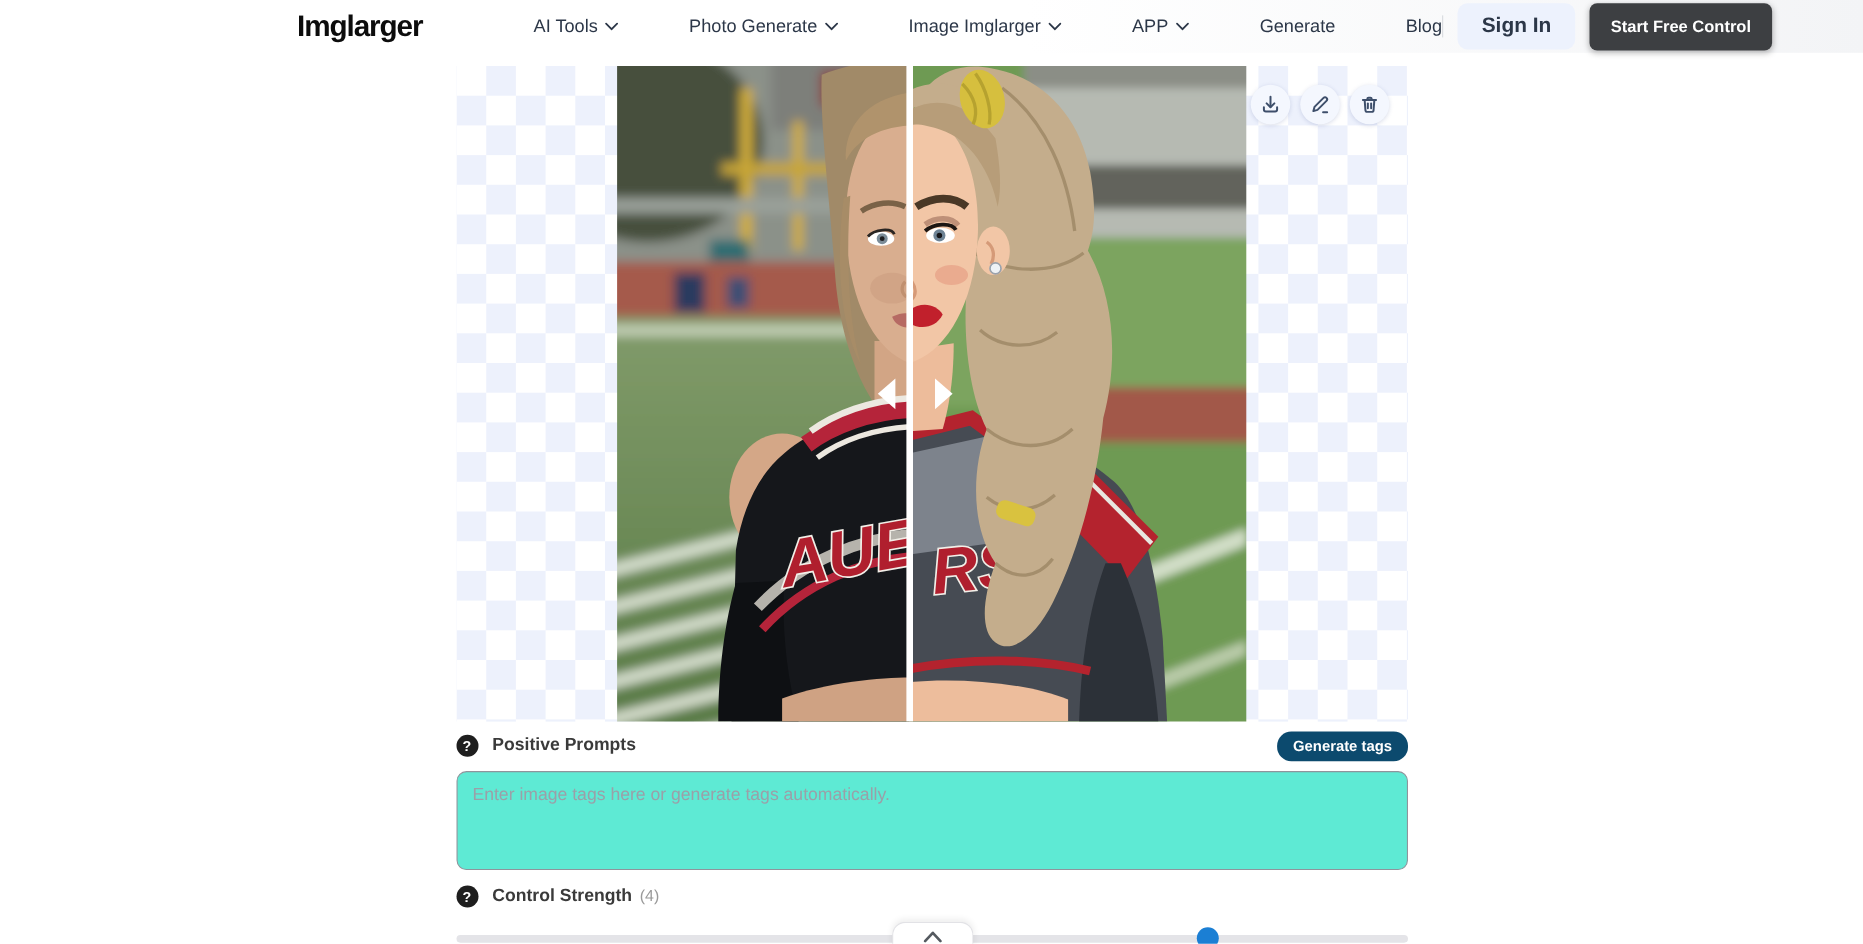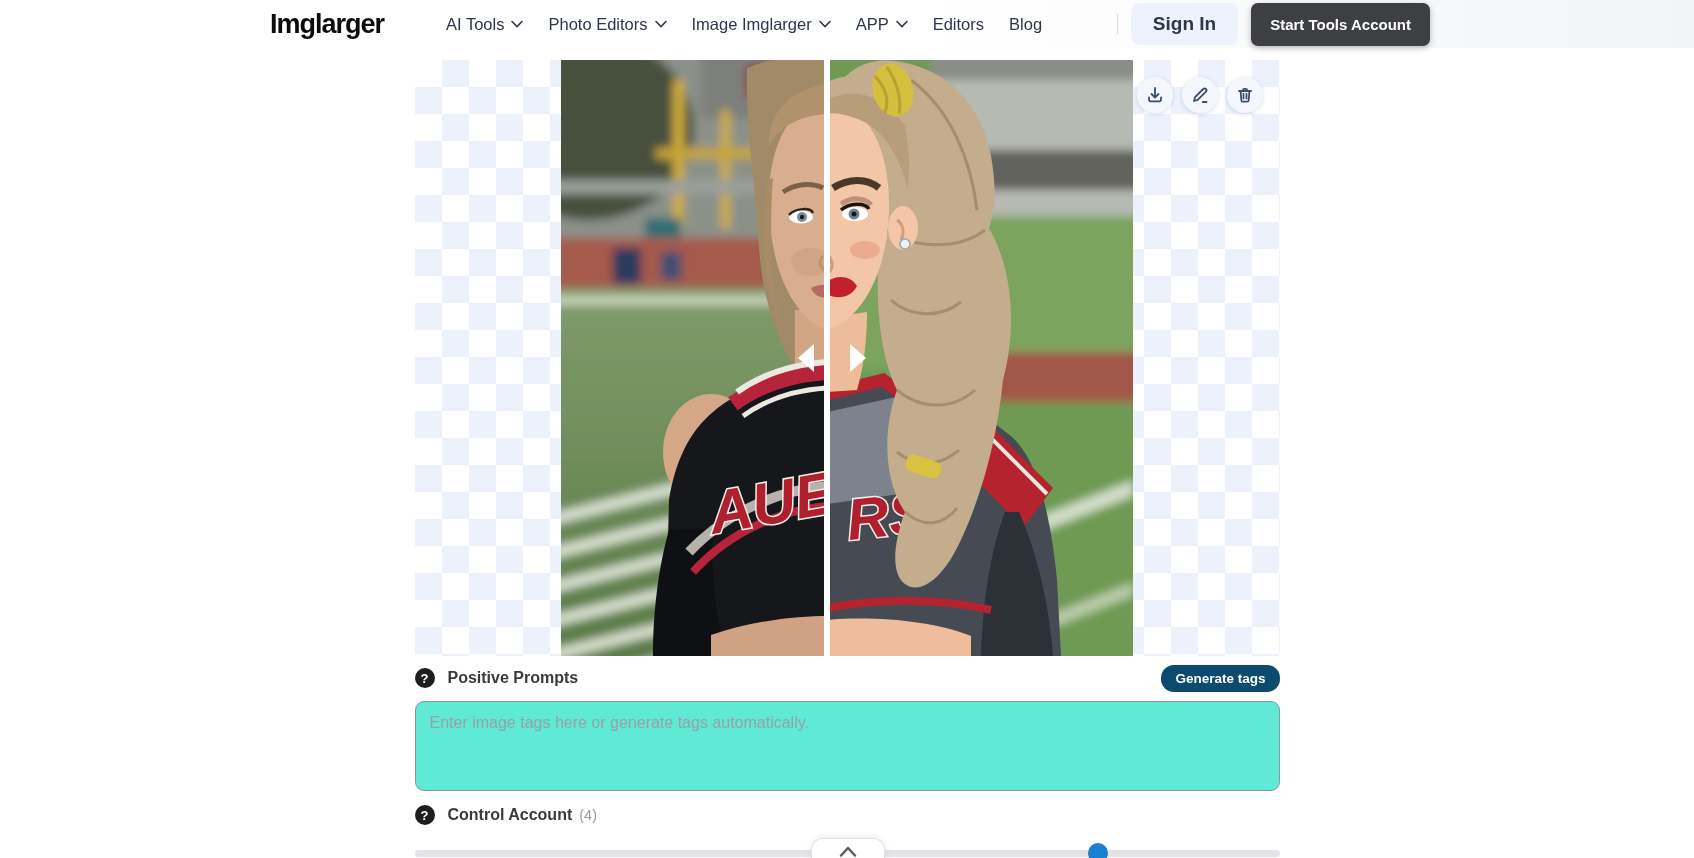--- a/index.html
+++ b/index.html
@@ -8,21 +8,21 @@
     background:#ffffff;font-family:"Liberation Sans",sans-serif;
   }
   
   header{
     height:48px;display:flex;align-items:center;box-sizing:border-box;
     padding:0 264px 0 270px;
     background:linear-gradient(90deg,#ffffff 55%,#f3f4f6);
   }
   .logo{font-size:27px;font-weight:800;color:#0c0c0c;letter-spacing:-1px;cursor:pointer;white-space:nowrap;}
   nav{display:flex;align-items:center;gap:25px;margin-left:62px;}
-  .nav-item{display:flex;align-items:center;gap:7px;font-size:16.5px;color:#2c3748;cursor:pointer;white-space:nowrap;}
+  .nav-item{display:flex;align-items:center;gap:7px;font-size:16.5px;color:#2c3748;cursor:pointer;white-space:nowrap;margin-left:39px;}
   .nav-item svg{display:block;}
   .nav-right{margin-left:auto;display:flex;align-items:center;gap:13px;}
   .nav-sep{width:1px;height:20px;background:#d7dade;}
   .sign-in{background:#edf2fd;color:#2c3748;font-weight:700;font-size:19px;
     padding:10px 22px;border-radius:9px;cursor:pointer;white-space:nowrap;}
   .start-free{background:#3d3f42;color:#ffffff;font-weight:700;font-size:15px;
     padding:13px 19px;border-radius:7px;cursor:pointer;white-space:nowrap;
     box-shadow:0 2px 6px rgba(0,0,0,.28);}
   
   .main-col{width:865px;margin:12px auto 0;}
@@ -72,48 +72,48 @@
 <header>
   <div class="logo">Imglarger</div>
   <nav>
     <a class="nav-item">
       <span>AI Tools</span>
       <svg width="12" height="8" viewBox="0 0 12 8">
           <path d="M1 1.5 L6 6.5 L11 1.5" fill="none" stroke="#2c3748" stroke-width="1.6" stroke-linecap="round"></path>
         </svg>
     </a>
     <a class="nav-item">
-      <span>Photo Editors</span>
+      <span>Photo Generate</span>
       <svg width="12" height="8" viewBox="0 0 12 8">
           <path d="M1 1.5 L6 6.5 L11 1.5" fill="none" stroke="#2c3748" stroke-width="1.6" stroke-linecap="round"></path>
         </svg>
     </a>
     <a class="nav-item">
       <span>Image Imglarger</span>
       <svg width="12" height="8" viewBox="0 0 12 8">
           <path d="M1 1.5 L6 6.5 L11 1.5" fill="none" stroke="#2c3748" stroke-width="1.6" stroke-linecap="round"></path>
         </svg>
     </a>
     <a class="nav-item">
       <span>APP</span>
       <svg width="12" height="8" viewBox="0 0 12 8">
           <path d="M1 1.5 L6 6.5 L11 1.5" fill="none" stroke="#2c3748" stroke-width="1.6" stroke-linecap="round"></path>
         </svg>
     </a>
     <a class="nav-item">
-      <span>Editors</span>
+      <span>Generate</span>
     </a>
     <a class="nav-item">
       <span>Blog</span>
     </a>
   </nav>
   <div class="nav-right">
     <div class="nav-sep"></div>
     <a class="sign-in">Sign In</a>
-    <a class="start-free">Start Tools Account</a>
+    <a class="start-free">Start Free Control</a>
   </div>
 </header>
 
 <div class="main-col">
 
   <div class="canvas">
     <div class="compare">
       <svg width="572" height="596" viewBox="0 0 572 596">
         <defs>
           <clipPath id="cL">
@@ -279,21 +279,21 @@
 
   <div class="prompt-row">
     <span class="help">?</span>
     <span class="row-label">Positive Prompts</span>
     <button class="gen-btn">Generate tags</button>
   </div>
   <textarea placeholder="Enter image tags here or generate tags automatically." style=""></textarea>
 
   <div class="strength-row">
     <span class="help">?</span>
-    <span class="row-label">Control Account</span>
+    <span class="row-label">Control Strength</span>
     <span class="row-val">(4)</span>
   </div>
   <div class="slider">
     <div class="track"></div>
     <div class="thumb" style="left: 79%;"></div>
   </div>
 </div>
 
 <div class="collapse">
   <svg width="18" height="11" viewBox="0 0 18 11">

